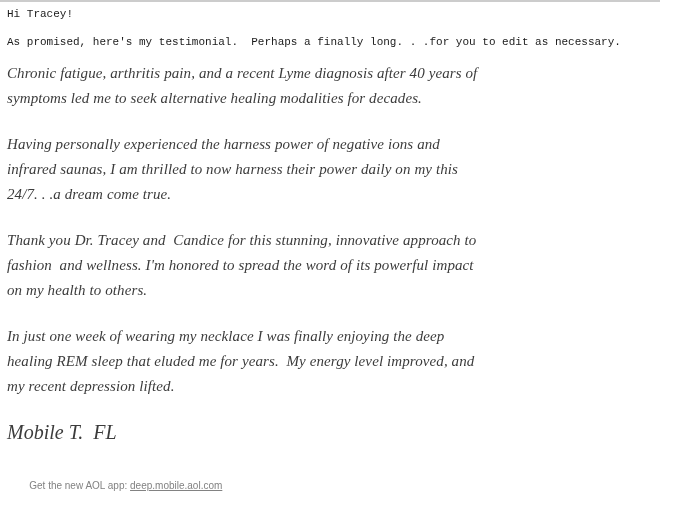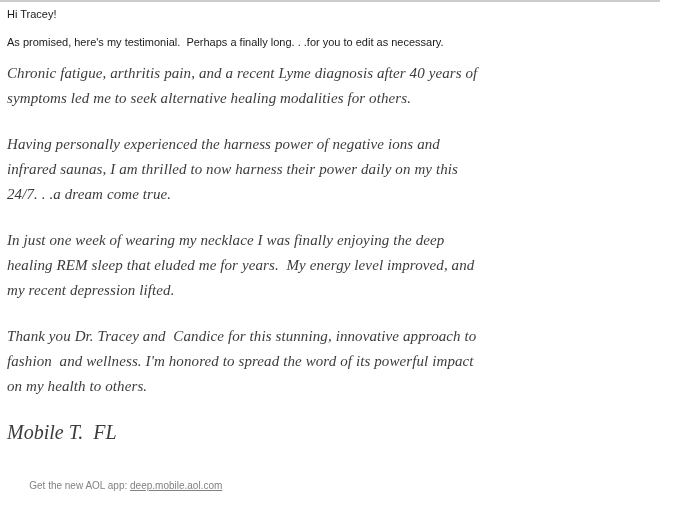--- a/index.html
+++ b/index.html
@@ -20,21 +20,21 @@
     top: 0;
     left: 0;
     width: 660px;
     height: 2px;
     background: #cccccc;
   }
   .content {
     padding: 5px 8px 0 7px;
   }
   .sans {
-    font-family: Liberation Sans, sans-serif;
+    font-family: Liberation Mono, monospace;
     font-size: 11px;
     line-height: 14px;
     color: #1a1a1a;
     margin: 0;
     white-space: pre-wrap;
   }
   .greeting { margin-top: 2px; }
   .intro { margin-top: 14px; }
   .testimonial {
     font-family: "Liberation Serif", serif;
@@ -86,36 +86,36 @@
   <div class="top-divider"></div>
   <div class="content">
 
     <p class="sans greeting">Hi Tracey!</p>
 
     <p class="sans intro">As promised, here's my testimonial.  Perhaps a finally long. . .for you to edit as necessary.</p>
 
     <div class="testimonial">
       <p class="first">
         <span class="t-line">Chronic fatigue, arthritis pain, and a recent Lyme diagnosis after 40 years of</span>
-        <span class="t-line">symptoms led me to seek alternative healing modalities for others.</span>
+        <span class="t-line">symptoms led me to seek alternative healing modalities for decades.</span>
       </p>
       <p>
         <span class="t-line">Having personally experienced the harness power of negative ions and</span>
         <span class="t-line">infrared saunas, I am thrilled to now harness their power daily on my this</span>
         <span class="t-line">24/7. . .a dream come true.</span>
       </p>
       <p>
+        <span class="t-line">Thank you Dr. Tracey and  Candice for this stunning, innovative approach to</span>
+        <span class="t-line">fashion  and wellness. I'm honored to spread the word of its powerful impact</span>
+        <span class="t-line">on my health to others.</span>
+      </p>
+      <p>
         <span class="t-line">In just one week of wearing my necklace I was finally enjoying the deep</span>
         <span class="t-line">healing REM sleep that eluded me for years.  My energy level improved, and</span>
         <span class="t-line">my recent depression lifted.</span>
-      </p>
-      <p>
-        <span class="t-line">Thank you Dr. Tracey and  Candice for this stunning, innovative approach to</span>
-        <span class="t-line">fashion  and wellness. I'm honored to spread the word of its powerful impact</span>
-        <span class="t-line">on my health to others.</span>
       </p>
     </div>
 
     <p class="signature">Mobile T.  FL</p>
 
     <div class="footer">
       <div class="footer-line">
         <span>Get the new AOL app: </span><a class="footer-link" href="#">deep.mobile.aol.com</a>
       </div>
     </div>

